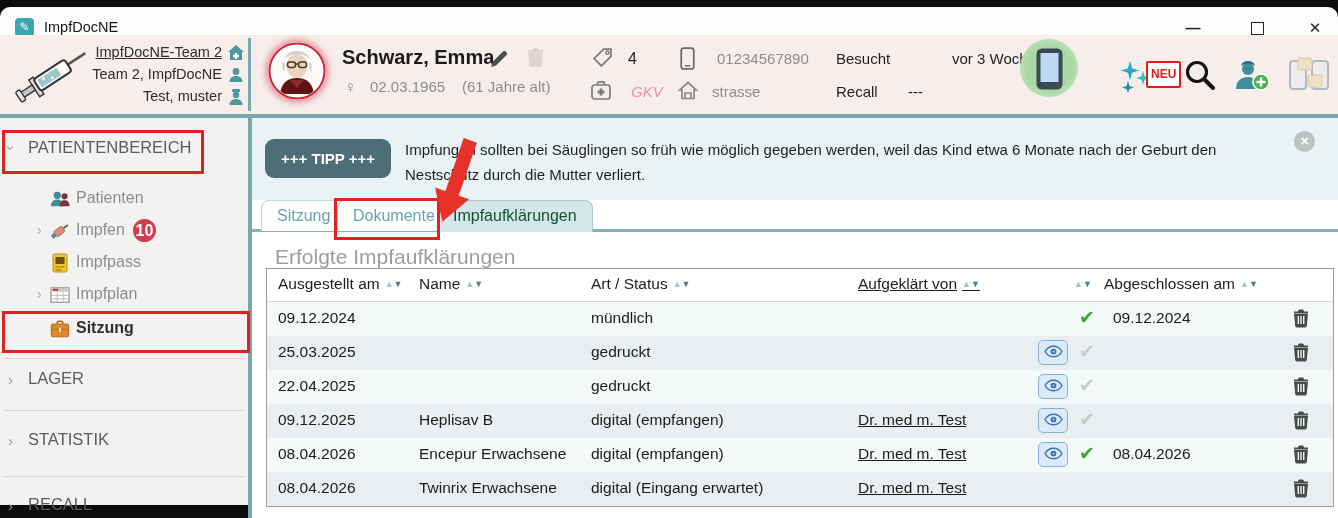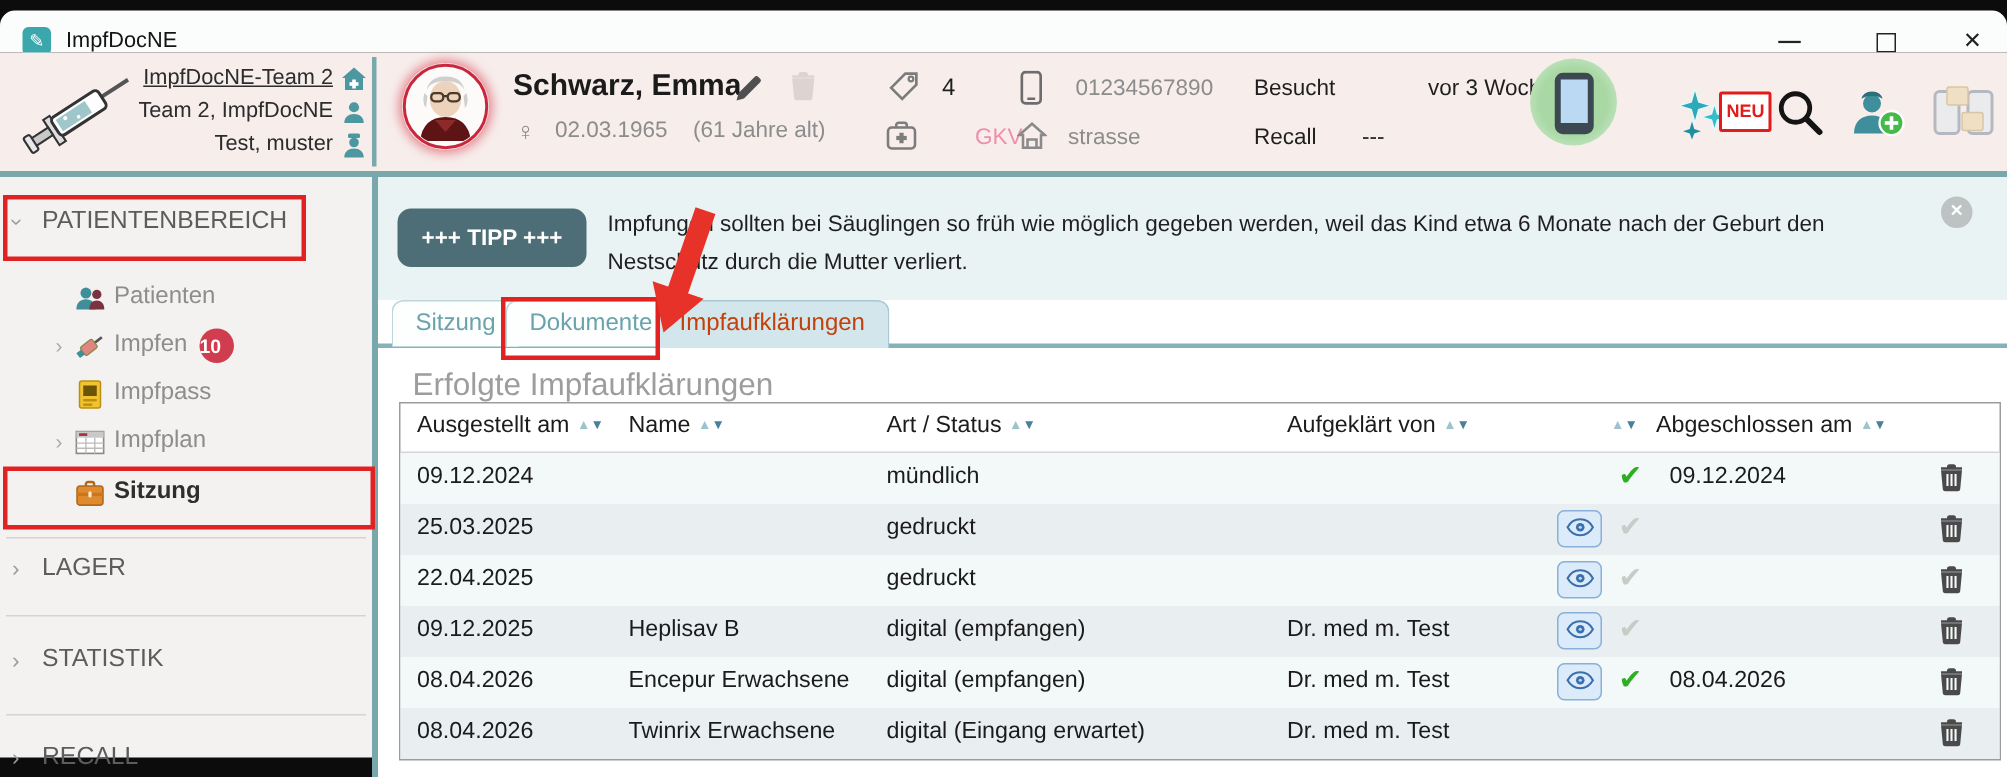--- a/index.html
+++ b/index.html
@@ -49,55 +49,55 @@
   .sec{position:absolute;left:0;width:248px;height:24px;color:#5c5c5c;font-size:16.5px;}
   .sec .chev{position:absolute;left:8px;top:2px;color:#9a9a9a;font-size:15px;}
   .sec .sec-label{position:absolute;left:28px;top:0;}
   .chev.rot{transform:rotate(90deg);transform-origin:60% 50%;}
   .item{position:absolute;left:0;width:248px;height:24px;font-size:16px;color:#8d8d8d;cursor:pointer;}
   .item .chev{position:absolute;left:37px;top:2px;color:#aaa;font-size:14px;}
   .item .it-icon{position:absolute;left:50px;top:1px;width:20px;height:20px;}
   .item .it-label{position:absolute;left:76px;top:1px;}
   .item.active{color:#2e2e2e;font-weight:bold;}
   .badge10{position:absolute;left:133px;top:-1px;width:23px;height:23px;border-radius:50%;
-           background:#cf3d4e;color:#fff;font-size:13px;font-weight:bold;line-height:23px;}
+           background:#cf3d4e;color:#fff;font-size:16px;font-weight:bold;text-align:center;line-height:23px;}
   .side-div{position:absolute;left:4px;width:240px;height:1px;background:#d6d3d1;}
 
   
   .tipbar{position:absolute;left:252px;top:118px;width:1086px;height:82px;background:#e9f3f3;}
   .main-bg{position:absolute;left:252px;top:200px;width:1086px;height:318px;background:#fff;}
   .tip-badge{position:absolute;left:265px;top:139px;width:126px;height:39px;background:#4d6e76;
              border-radius:9px;color:#fff;font-weight:bold;font-size:15px;text-align:center;line-height:39px;}
   .tip-text{position:absolute;left:405px;top:137px;width:868px;font-size:15px;color:#1f1f1f;line-height:25px;}
   .tip-close{position:absolute;left:1294px;top:131px;width:21px;height:21px;border-radius:50%;
              background:#bdc3c2;color:#fff;font-size:11px;font-weight:bold;text-align:center;
              line-height:21px;border:none;cursor:pointer;padding:0;}
 
   
   .tab{position:absolute;top:200px;height:30px;background:#fdfefe;border:1px solid #bcd7da;border-bottom:none;
        border-radius:8px 8px 0 0;color:#6ba3ad;font-size:16px;text-align:center;line-height:30px;
        padding:0 15px;cursor:pointer;z-index:2;}
-  .tab.active{background:#d3e6eb;border-color:#a9c9d1;color:#c2410c;height:31px;z-index:3;text-align:right;}
+  .tab.active{background:#d3e6eb;border-color:#a9c9d1;color:#14532d;height:31px;z-index:3;text-align:right;}
   #tab-sitzung{left:261px;}
   #tab-dokumente{left:337px;}
   #tab-impfaufklaerungen{left:437px;}
   .tab-underline{position:absolute;left:252px;top:229px;width:1086px;height:3px;background:#85b2b8;z-index:1;}
 
   
   .tbl-caption{position:absolute;left:275px;top:245px;font-size:21px;color:#9d9d9d;}
   .tbl{position:absolute;left:266px;top:268px;width:1066px;height:237px;border:1px solid #9c9c9c;background:#fff;}
   .thead{position:absolute;left:0;top:0;width:100%;height:32px;border-bottom:1px solid #d6d6d6;font-size:15.5px;color:#1c1c1c;}
   .th{position:absolute;top:6px;white-space:nowrap;cursor:pointer;}
   .s-up{color:#9cc4ce;font-size:9px;vertical-align:2px;margin-left:5px;}
   .s-down{color:#49809b;font-size:9px;vertical-align:2px;}
   .trow{position:absolute;left:0;width:100%;height:34px;font-size:15.5px;color:#1b1b1b;}
   .r-odd{background:#f3f8f9;}
   .r-even{background:#e9eff1;}
   .cell{position:absolute;top:7px;white-space:nowrap;}
-  .c1{left:11px;} .c2{left:152px;} .c3{left:324px;} .c4{left:591px;}
+  .c1{left:11px;} .c2{left:152px;} .c3{left:324px;} .c4{left:591px;text-decoration:underline;}
   .c6{left:846px;}
   .eye-btn{position:absolute;left:771px;top:4px;width:30px;height:25px;background:#dcebf9;
            border:1.4px solid #88b0da;border-radius:5px;cursor:pointer;padding:0;line-height:1;}
   .check{position:absolute;left:812px;top:4px;font-size:19px;font-weight:bold;}
   .check[data-state="done"]{color:#2fae24;}
   .check[data-state="pending"]{color:#c7ccc7;}
   .trash-btn{position:absolute;left:1026px;top:7px;background:none;border:none;cursor:pointer;padding:0;}
 
   
   .anno{position:absolute;border:3px solid #e02222;z-index:20;pointer-events:none;}
@@ -197,21 +197,21 @@
       <path d="M2 11 L11 2 H18 V9 L9 18 Z" fill="none" stroke="#7c7c7c" stroke-width="1.7"></path>
         <circle cx="14.6" cy="5.4" r="1.5" fill="none" stroke="#7c7c7c" stroke-width="1.4"></circle>
     </svg>
     <span class="lbl-dark" style="left:628px;top:15px;font-size:16px;">4</span>
     <svg class="abs" style="left:590px;top:45px;" width="22" height="21" viewBox="0 0 22 21">
       <rect x="2" y="5" width="18" height="14" rx="2.5" fill="none" stroke="#7c7c7c" stroke-width="1.7"></rect>
       <path d="M7.5 5 V3.4 A1.6 1.6 0 0 1 9.1 1.8 H12.9 A1.6 1.6 0 0 1 14.5 3.4 V5" fill="none" stroke="#7c7c7c" stroke-width="1.7"></path>
       <rect x="9.6" y="8.5" width="2.8" height="7" fill="#7c7c7c"></rect>
         <rect x="7.5" y="10.6" width="7" height="2.8" fill="#7c7c7c"></rect>
     </svg>
-    <span class="lbl-gray gkv" style="left:650px;top:48px;">GKV</span>
+    <span class="lbl-gray gkv" style="left:631px;top:48px;font-style:italic;">GKV</span>
 
     <svg class="abs" style="left:680px;top:12px;" width="15" height="23" viewBox="0 0 14 22">
       <rect x="1" y="1" width="12" height="20" rx="2.4" fill="none" stroke="#6d6d6d" stroke-width="1.7"></rect>
         <line x1="4.5" y1="18" x2="9.5" y2="18" stroke="#6d6d6d" stroke-width="1.5"></line>
     </svg>
     <span class="lbl-gray" style="left:717px;top:15px;">01234567890</span>
     <svg class="abs" style="left:678px;top:46px;" width="20" height="19" viewBox="0 0 20 19">
       <path d="M10 1.5 L18.5 9 H16 V17.5 H4 V9 H1.5 Z M7 17.5 V12 H13 V17.5" fill="none" stroke="#8a8a8a" stroke-width="1.7"></path>
     </svg>
     <span class="lbl-gray" style="left:712px;top:48px;">strasse</span>

